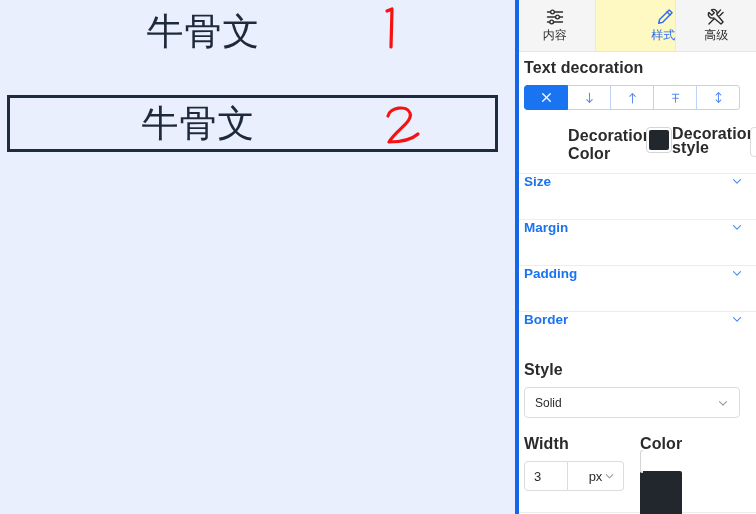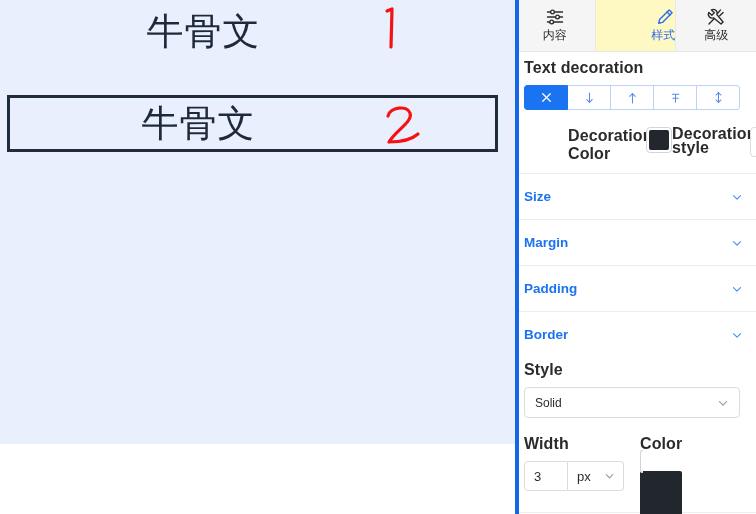--- a/index.html
+++ b/index.html
@@ -7,21 +7,21 @@
     width: 756px; height: 514px;
     overflow: hidden;
     font-family: "Liberation Sans", "DejaVu Sans", sans-serif;
     background: #ffffff;
   }
   #app { position: relative; width: 756px; height: 514px; display: flex; }
 
   
   #canvas-pane {
     position: relative;
-    width: 515px; height: 444px;
+    width: 515px; height: 514px;
     background: #e9effc;
     overflow: hidden;
   }
   .canvas-line {
     position: absolute;
     left: 0; right: 0;
     text-align: center;
     color: #1e293b;
     font-size: 37px;
     line-height: 1;
@@ -169,21 +169,20 @@
     display: flex;
     align-items: center;
     justify-content: center;
     cursor: pointer;
   }
 
   
   .sec-head {
     height: 46px;
     display: flex;
-    align-items: center;
     justify-content: space-between;
     padding: 0 12px 0 9px;
     border-top: 1px solid #ededed;
     cursor: pointer;
   }
   .sec-head .sec-title {
     font-size: 13.5px;
     font-weight: bold;
     color: #1a73f0;
   }
@@ -227,20 +226,21 @@
     border: 1px solid #dcdcdc;
     border-left: none;
     border-radius: 0 4px 4px 0;
     background: #fff;
     display: flex;
     align-items: center;
     padding: 0 9px;
     font-size: 13px;
     color: #2b2b2b;
     cursor: pointer;
+    justify-content: center;
   }
   #unit-select .chev { position: absolute; right: 7px; top: 50%; transform: translateY(-50%); }
   #color-group .color-swatch { margin-top: 8px; width: 27px; height: 27px; }
   #panel-bottom-rule { border-top: 1px solid #ededed; margin-top: 11px; }
 </style>
 </head>
 <body>
 
 <div id="app">
 

